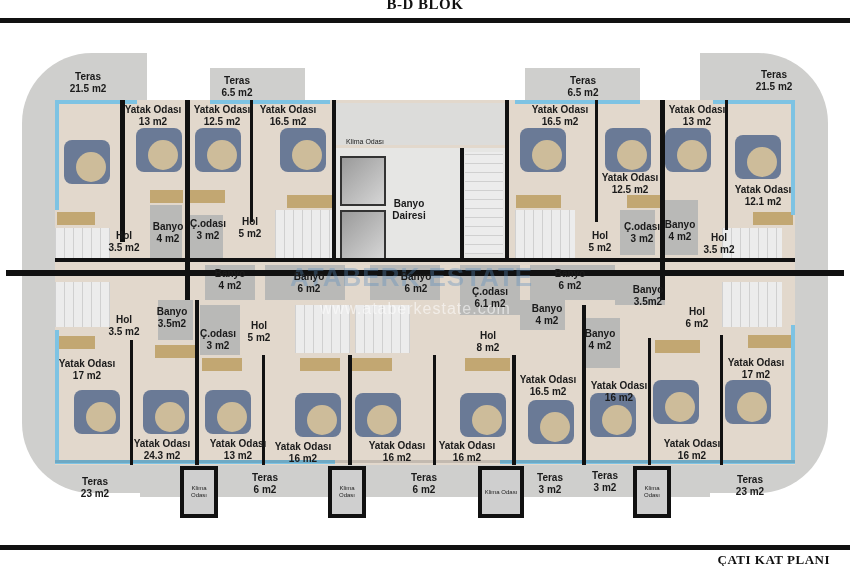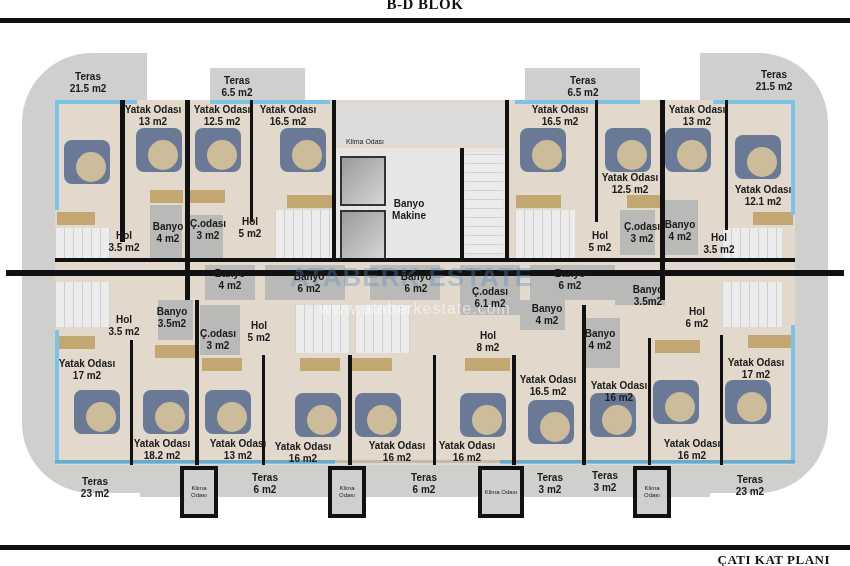--- a/index.html
+++ b/index.html
@@ -196,21 +196,21 @@
       <span class="a">5 m2</span>
     </div>
   <div class="lbl" style="left:230px;top:268px;">
       <span class="a">Banyo</span>
       <span class="a">4 m2</span>
     </div>
 
   <div class="lbl small" style="left:365px;top:136px;">Klima Odası</div>
   <div class="lbl" style="left:409px;top:198px;">
       <span class="a">Banyo</span>
-      <span class="a">Makine</span>
+      <span class="a">Dairesi</span>
     </div>
   <div class="lbl" style="left:309px;top:271px;">
       <span class="a">Banyo</span>
       <span class="a">6 m2</span>
     </div>
   <div class="lbl" style="left:416px;top:271px;">
       <span class="a">Banyo</span>
       <span class="a">6 m2</span>
     </div>
   <div class="lbl" style="left:490px;top:286px;">
@@ -290,21 +290,21 @@
   <div class="lbl" style="left:259px;top:320px;">
       <span class="a">Hol</span>
       <span class="a">5 m2</span>
     </div>
   <div class="lbl" style="left:87px;top:358px;">
       <span class="a">Yatak Odası</span>
       <span class="a">17 m2</span>
     </div>
   <div class="lbl" style="left:162px;top:438px;">
       <span class="a">Yatak Odası</span>
-      <span class="a">18.2 m2</span>
+      <span class="a">24.3 m2</span>
     </div>
   <div class="lbl" style="left:238px;top:438px;">
       <span class="a">Yatak Odası</span>
       <span class="a">13 m2</span>
     </div>
   <div class="lbl" style="left:303px;top:441px;">
       <span class="a">Yatak Odası</span>
       <span class="a">16 m2</span>
     </div>
   <div class="lbl" style="left:397px;top:440px;">

